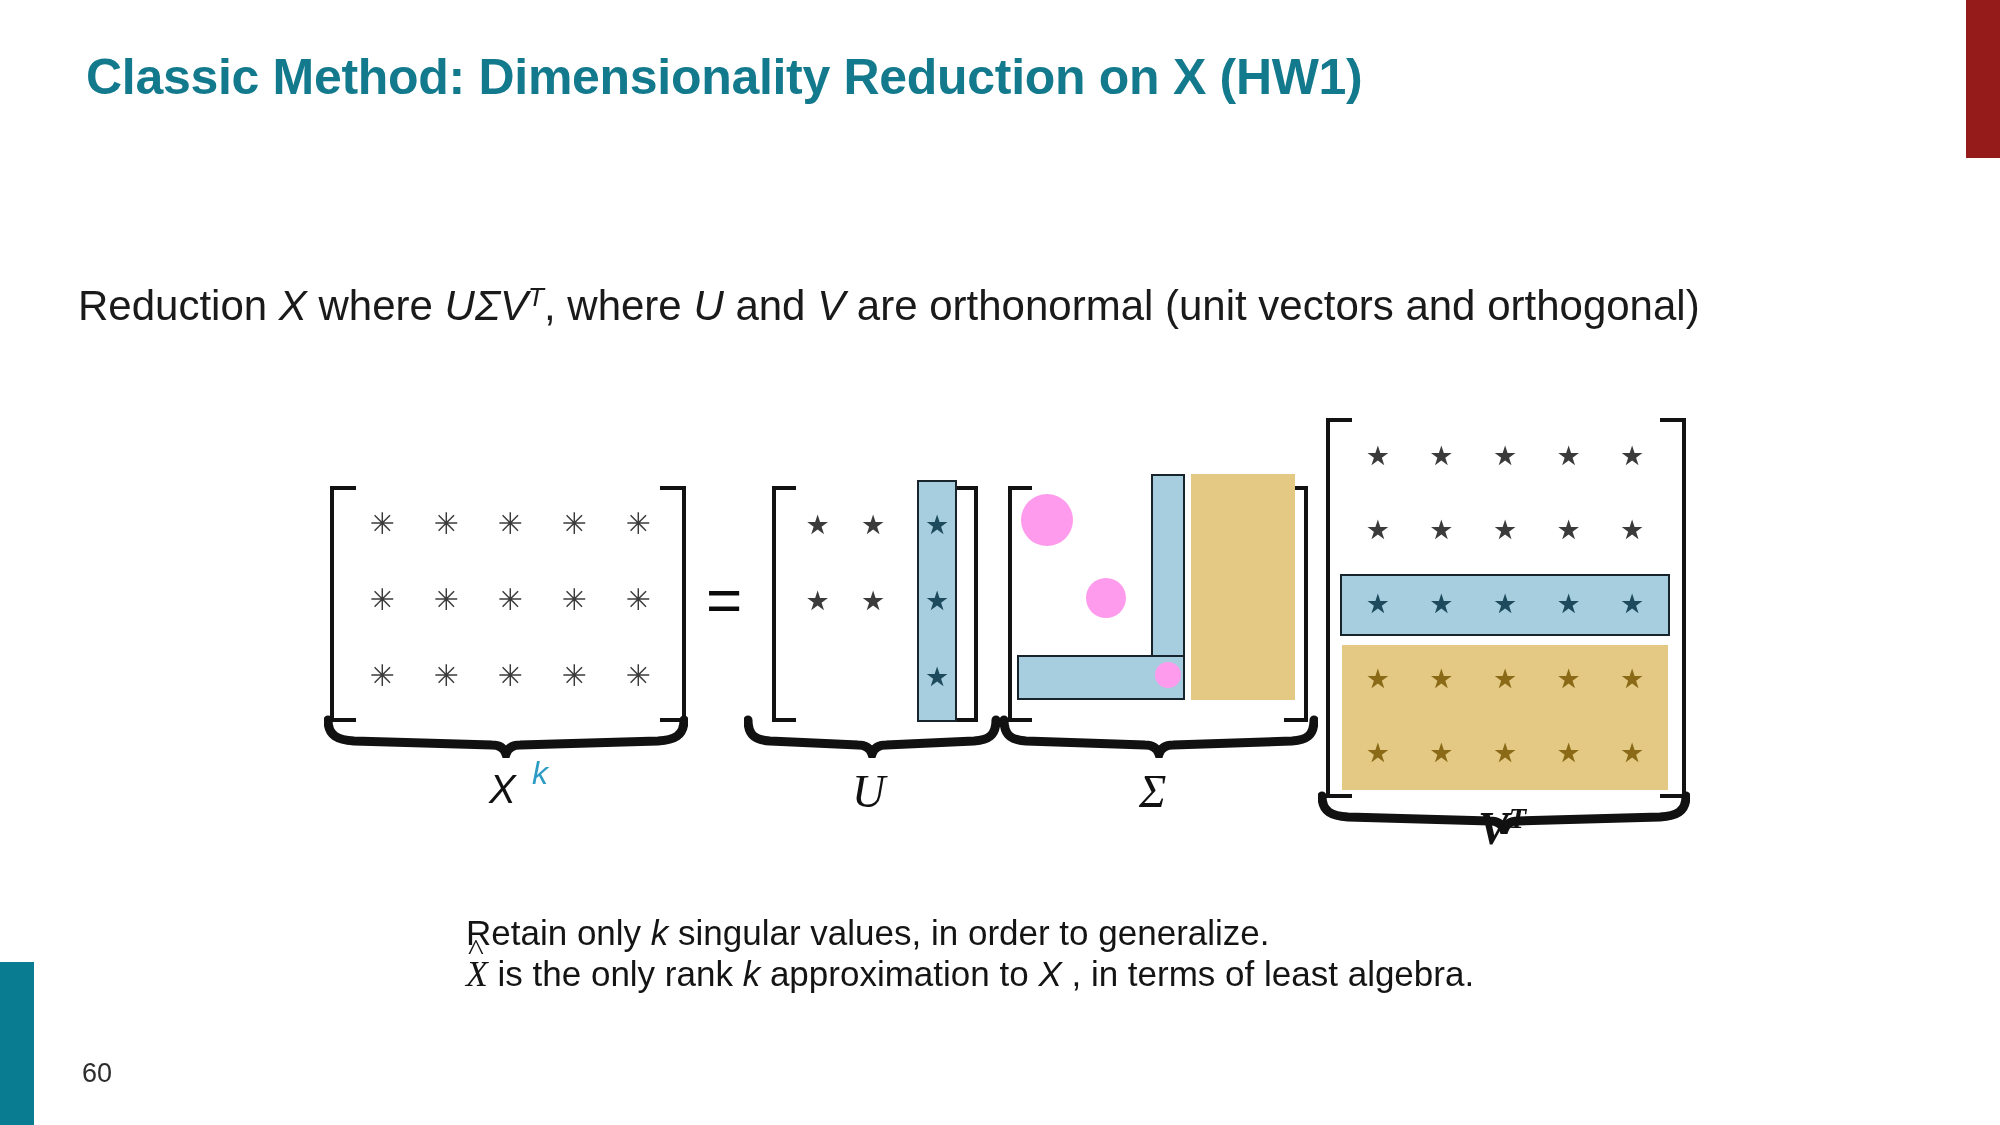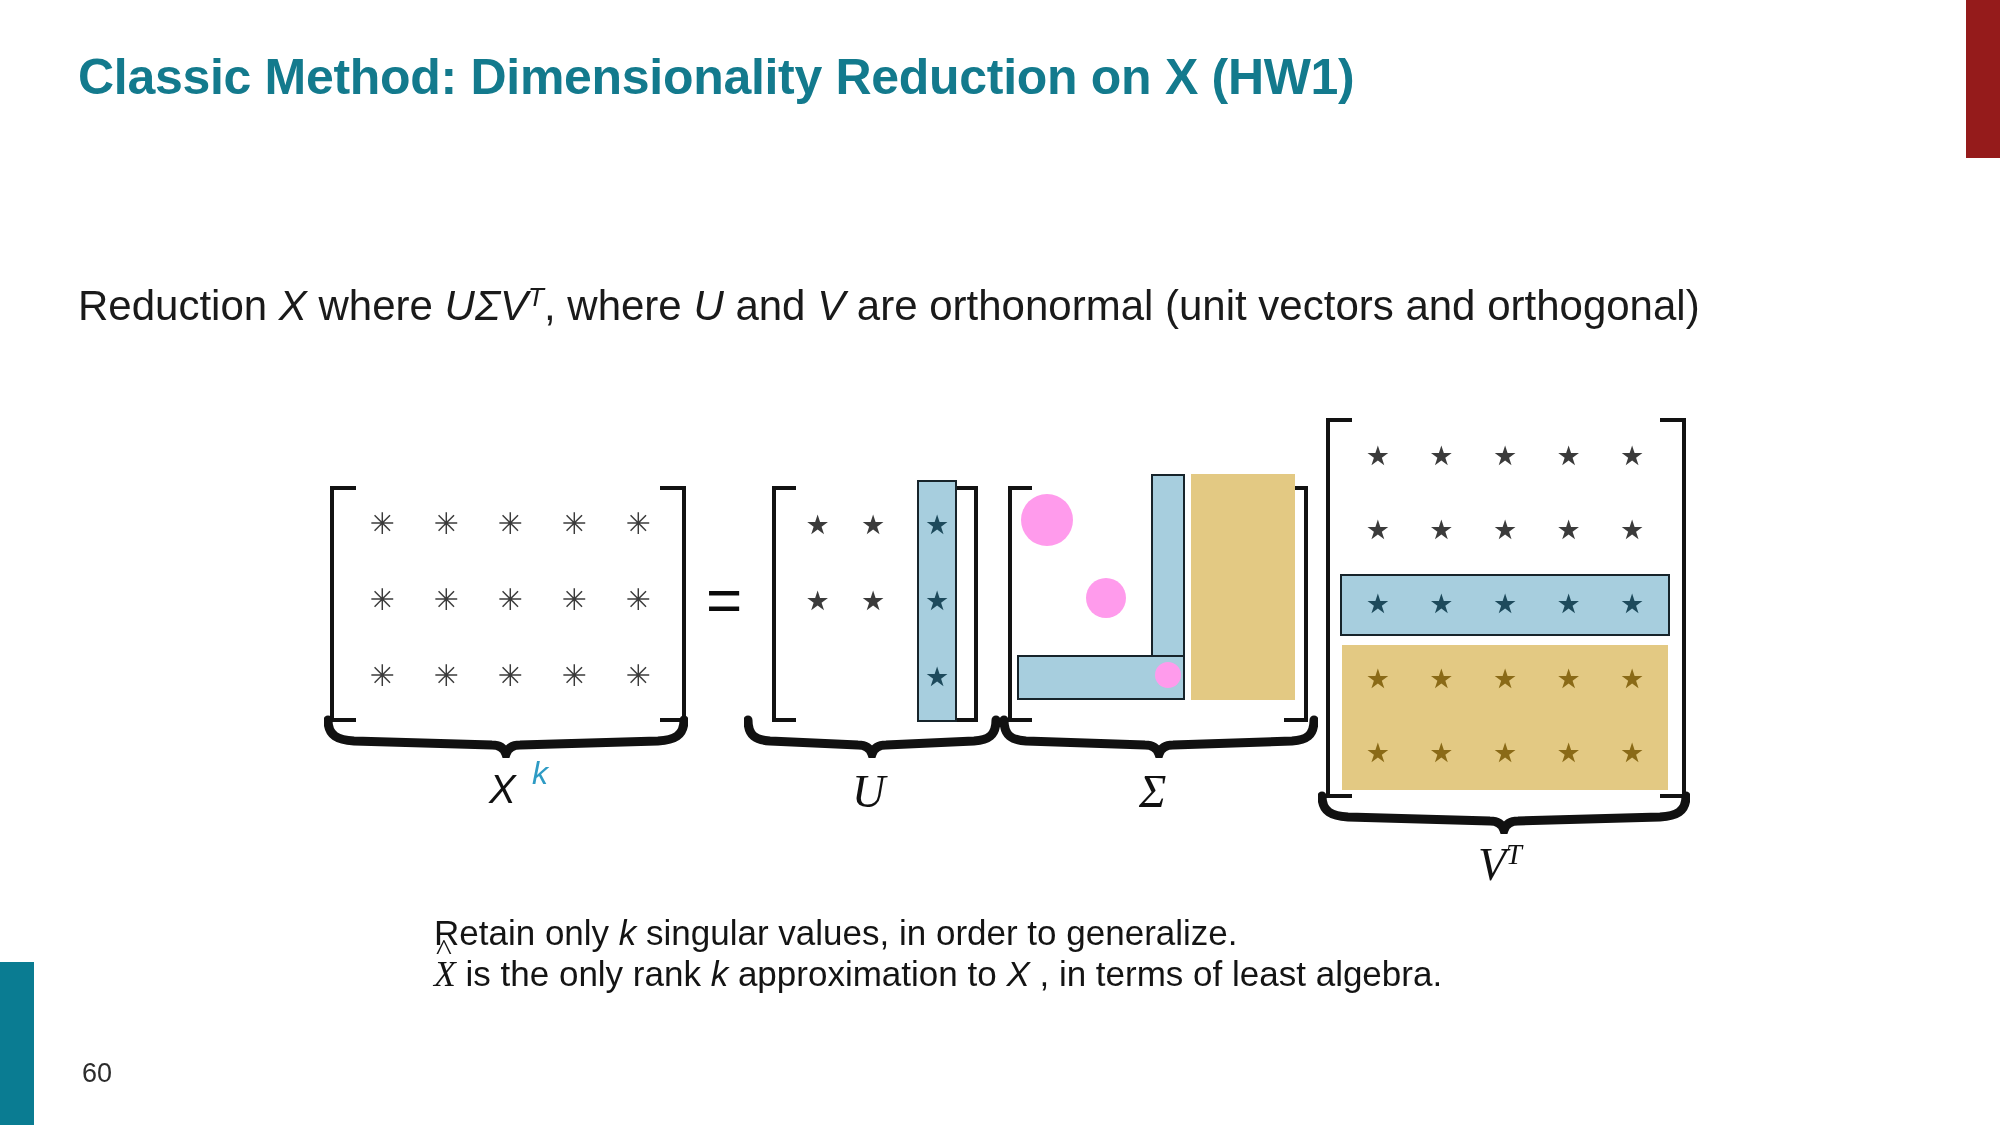--- a/index.html
+++ b/index.html
@@ -33,21 +33,21 @@
     left: 0px;
     top: 962px;
     width: 34px;
     height: 163px;
     background: #0A7C92;
   }
 
   
   .slide-title {
     position: absolute;
-    left: 78px;
+    left: 86px;
     top: 50px;
     width: 1700px;
     font-size: 50px;
     font-weight: bold;
     color: #137A8D;
     letter-spacing: -0.3px;
     line-height: 1.1;
     white-space: nowrap;
   }
 
@@ -67,21 +67,21 @@
 
   
   .notes {
     position: absolute;
     left: 434px;
     top: 912px;
     font-size: 35px;
     color: #141414;
     line-height: 1.18;
   }
-  .notes div { white-space: nowrap; }
+  .notes div { white-space: nowrap; margin-left: 32px; }
   .hatx {
     position: relative;
     display: inline-block;
     font-style: italic;
     font-family: "Liberation Serif", serif;
     font-size: 1.02em;
   }
   .hatx::before {
     content: "\005E";
     position: absolute;
@@ -304,21 +304,21 @@
           <span style="color: rgb(138, 106, 23);">★</span>
           <span style="color: rgb(138, 106, 23);">★</span>
           <span style="color: rgb(138, 106, 23);">★</span>
           <span style="color: rgb(138, 106, 23);">★</span>
           <span style="color: rgb(138, 106, 23);">★</span>
         </div>
 
       <svg style="position:absolute; left:1318px; top:790px; width:372px; height:44px;" viewBox="0 0 372 44">
         <path d="M4 6 C4 22, 14 26, 30 27 L172 31 C180 31, 184 34, 186 40 C188 34, 192 31, 200 31 L342 27 C358 26, 368 22, 368 6" fill="none" stroke="#111" stroke-width="9" stroke-linecap="round"></path>
       </svg>
-      <div class="mlabel" style="left:1478px; top:838px;"><span>V</span><span class="tsup">T</span></div>
+      <div class="mlabel" style="left:1478px; top:802px;font-weight:bold;"><span>V</span><span class="tsup">T</span></div>
     </div>
 
   </div>
 
   <div class="notes">
     <div><span>Retain only </span><span class="it">k</span><span> singular values, in order to generalize.</span></div>
     <div><span class="hatx">X</span><span> is the only rank </span><span class="it">k</span><span> approximation to </span><span class="it">X</span><span> , in terms of least algebra.</span></div>
   </div>
 
   <div class="page-num">60</div>

